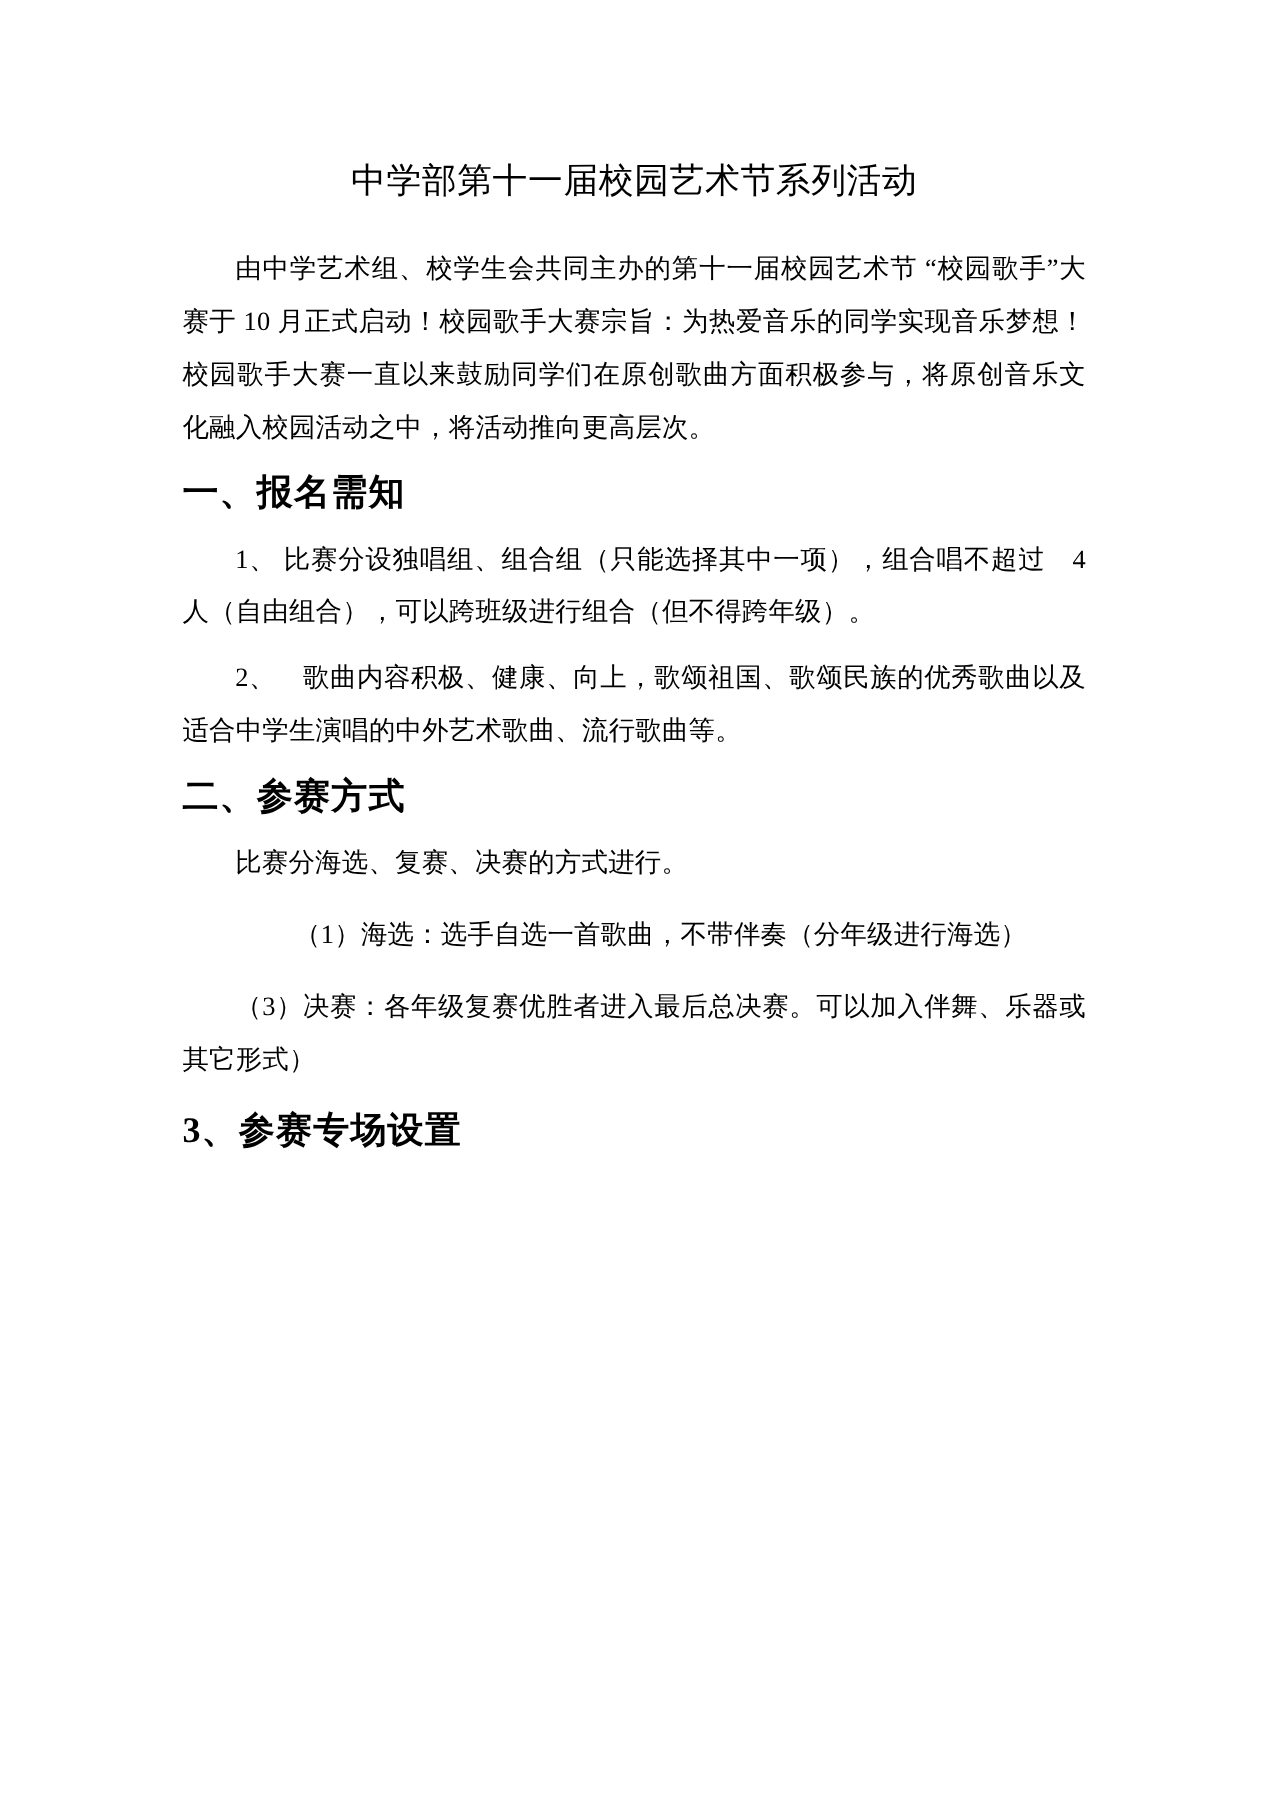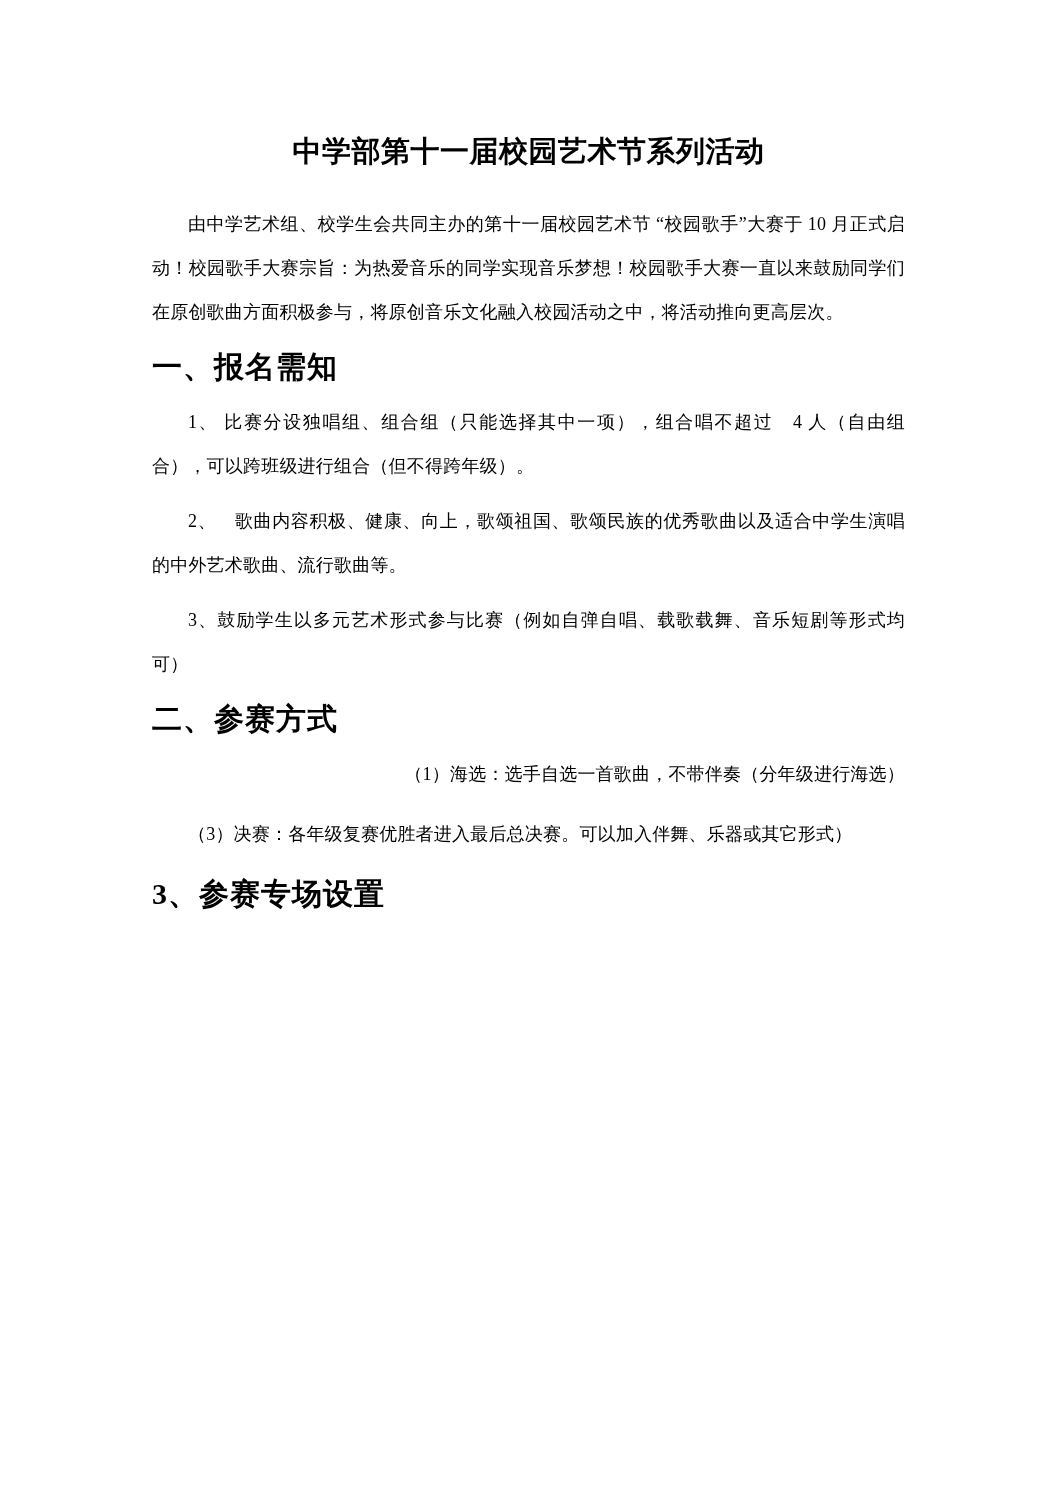--- a/index.html
+++ b/index.html
@@ -15,40 +15,40 @@
     box-sizing: border-box;
     padding: 128px 153px 0 152px;
     font-family: "Liberation Serif", "DejaVu Serif", serif;
     color: #000000;
     overflow: hidden;
   }
   .doc-title,
   .doc-subtitle {
     font-size: 29px;
     line-height: 46px;
-    font-weight: bold;
+    font-weight: normal;
     text-align: center;
     margin: 0 0 28px 0;
     letter-spacing: 0.5px;
   }
   .doc-subtitle {
     margin: 0 0 97px 0;
   }
   p.body {
-    font-size: 18px;
+    font-size: 22px;
     line-height: 44px;
     margin: 0 0 11px 0;
     text-align: justify;
     letter-spacing: 0.2px;
   }
   p.body.indent {
     text-indent: 2em;
   }
   p.body.no-justify {
-    text-align: right;
+    text-align: center;
   }
   p.body.spaced {
     margin-bottom: 16px;
   }
   h3.sec-heading {
     font-size: 30px;
     line-height: 44px;
     font-weight: bold;
     margin: 0 0 11px 0;
     letter-spacing: 1px;
@@ -63,25 +63,25 @@
 
 
   <p class="body indent">由中学艺术组、校学生会共同主办的第十一届校园艺术节 “校园歌手”大赛于 10 月正式启动！校园歌手大赛宗旨：为热爱音乐的同学实现音乐梦想！校园歌手大赛一直以来鼓励同学们在原创歌曲方面积极参与，将原创音乐文化融入校园活动之中，将活动推向更高层次。</p>
 
   <h3 class="sec-heading">一、报名需知</h3>
 
   <p class="body indent">1、 比赛分设独唱组、组合组（只能选择其中一项），组合唱不超过　4 人（自由组合），可以跨班级进行组合（但不得跨年级）。</p>
 
   <p class="body indent">2、　歌曲内容积极、健康、向上，歌颂祖国、歌颂民族的优秀歌曲以及适合中学生演唱的中外艺术歌曲、流行歌曲等。</p>
 
-  <p class="body indent">3、鼓励学生以多元艺术形式参与比赛（例如自弹自唱、载歌载舞、音乐短剧等形式均可）</p>
 
 
   <h3 class="sec-heading">二、参赛方式</h3>
 
+  <p class="body indent spaced">比赛分海选、复赛、决赛的方式进行。</p>
 
   <p class="body indent spaced no-justify">（1）海选：选手自选一首歌曲，不带伴奏（分年级进行海选）</p>
 
 
   <p class="body indent spaced">（3）决赛：各年级复赛优胜者进入最后总决赛。可以加入伴舞、乐器或其它形式）</p>
 
   <h3 class="sec-heading">3、参赛专场设置</h3>
 
 </div>
 

